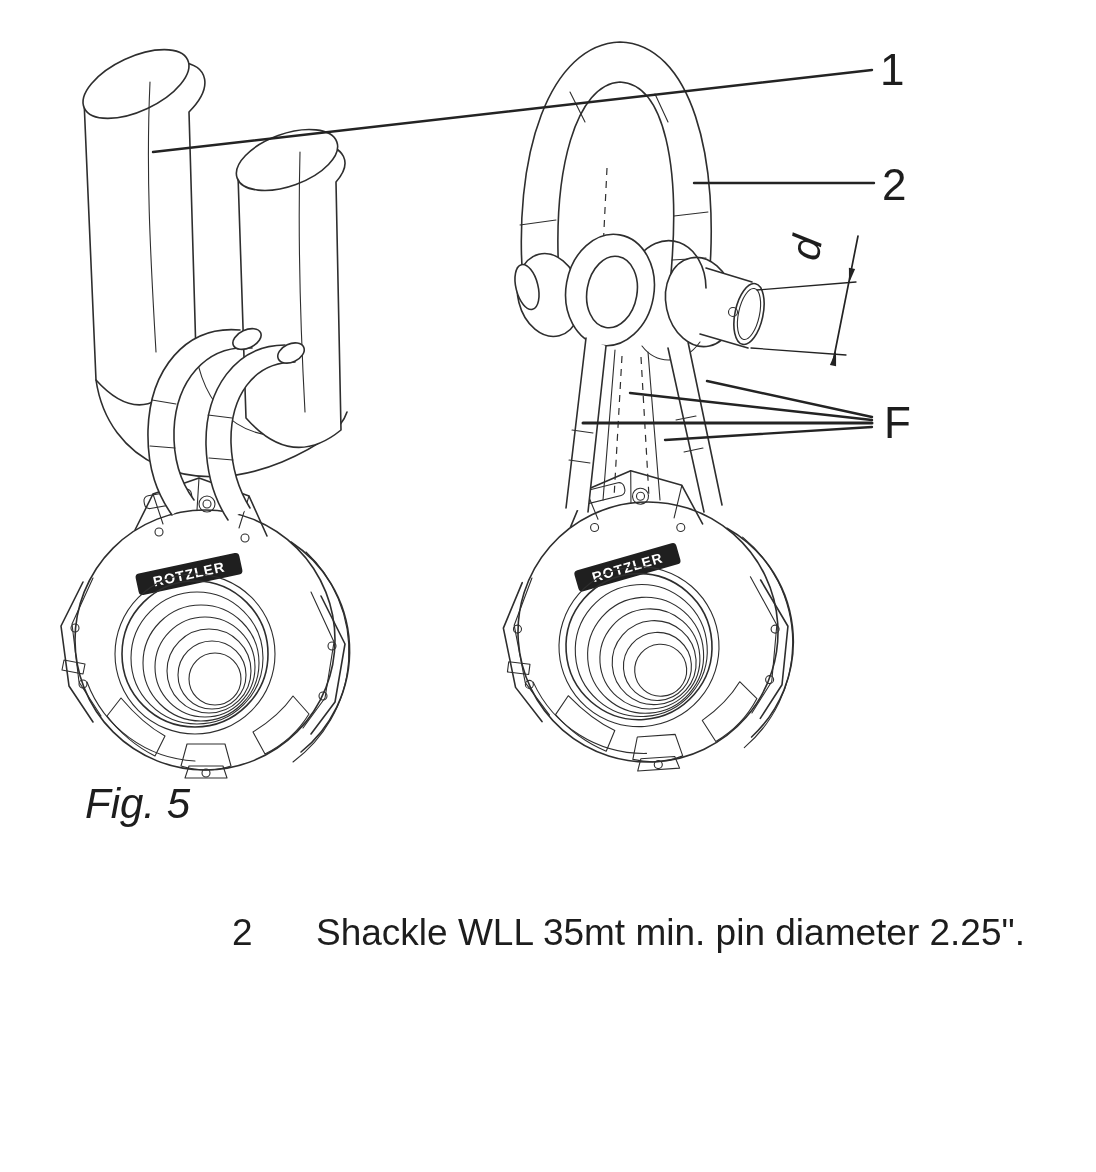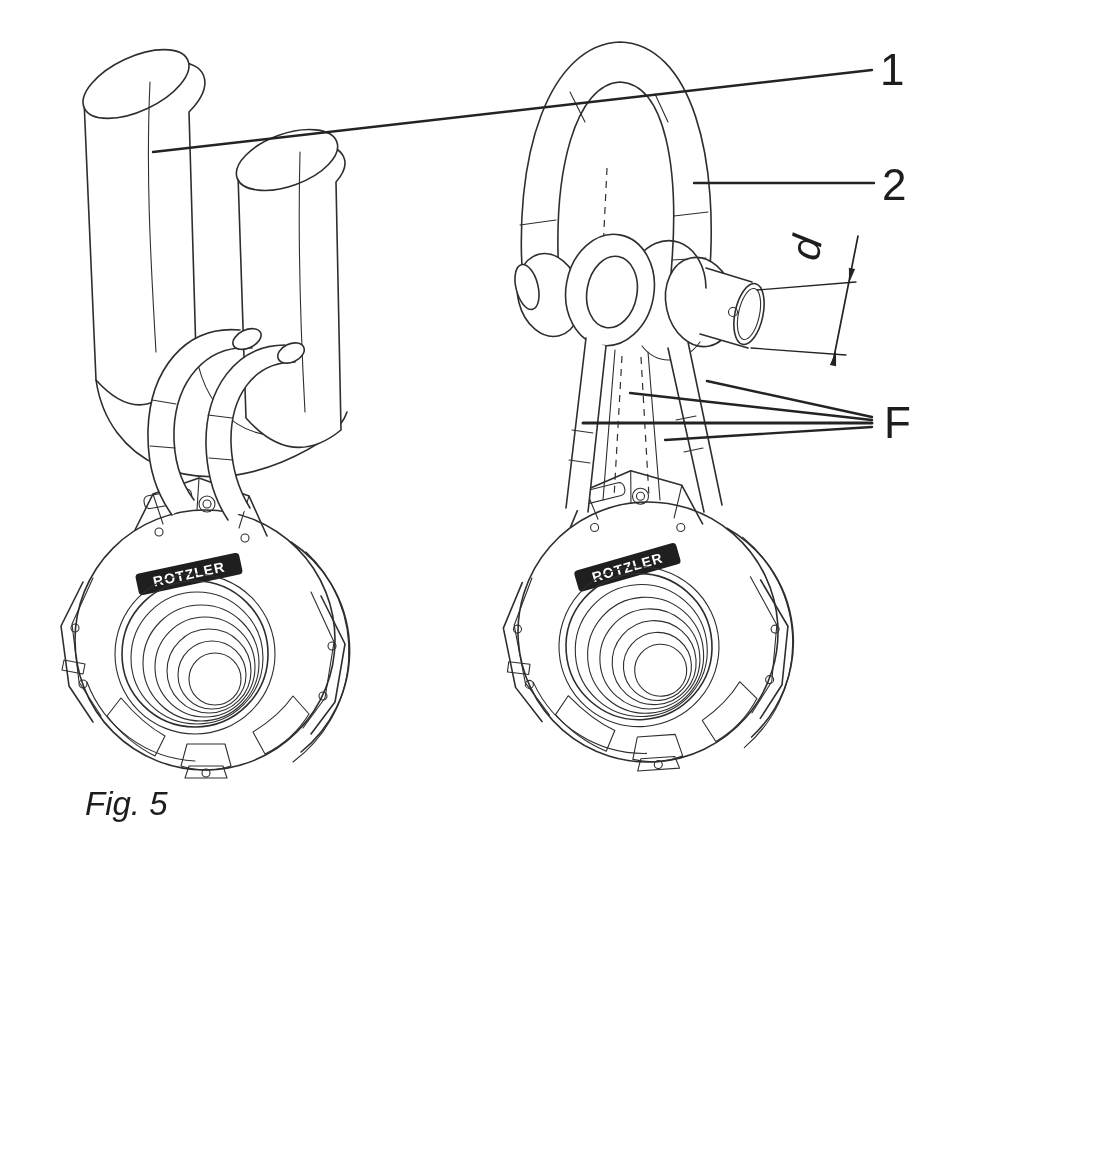--- a/index.html
+++ b/index.html
@@ -17,21 +17,21 @@
   .leader{fill:none;stroke:#232323;stroke-width:2.4;stroke-linecap:round;}
   .leader-thick{fill:none;stroke:#232323;stroke-width:3;stroke-linecap:round;}
   .dimln{fill:none;stroke:#232323;stroke-width:1.7;stroke-linecap:round;}
   .extln{fill:none;stroke:#232323;stroke-width:1.3;stroke-linecap:round;}
   .callout{font-family:"Liberation Sans",sans-serif;font-size:44px;fill:#1d1d1d;}
   .dim-label{font-family:"Liberation Sans",sans-serif;font-size:42px;font-style:italic;fill:#1d1d1d;}
   .brand-band{fill:#1f1f1f;}
   .brand-text{font-family:"Liberation Sans",sans-serif;font-size:14px;font-weight:bold;
     fill:#ffffff;letter-spacing:1px;text-anchor:middle;}
   .caption-fig,.caption-text{
-    position:absolute;font-style:italic;font-size:33px;line-height:40px;white-space:nowrap;
+    position:absolute;font-style:italic;font-size:42px;line-height:40px;white-space:nowrap;
   }
   .caption-fig{left:85px;top:784px;}
   .caption-text{left:230px;top:784px;}
   .legend-row{position:absolute;left:232px;white-space:nowrap;font-size:37px;line-height:42px;}
   .legend-key{display:inline-block;min-width:84px;}
   .legend-text{display:inline-block;}
   .r1{top:852px;} .r2{top:912px;} .r3{top:972px;}
 </style>
 </head>
 <body>
@@ -202,13 +202,16 @@
         <line class="leader" x1="630" y1="393" x2="872" y2="420"></line>
         <line class="leader-thick" x1="583" y1="423" x2="872" y2="423"></line>
         <line class="leader" x1="665" y1="440" x2="872" y2="427"></line>
       </g>
       <text class="callout" x="884" y="438">F</text>
     </g>
   </svg>
 
   <div class="caption-fig">Fig. 5</div>
 
+  <div class="legend-row r2">
+    <span class="legend-key">2</span><span class="legend-text">Shackle WLL 35mt min. pin diameter 2.25".</span>
+  </div>
 </div>
 
 </body></html>

